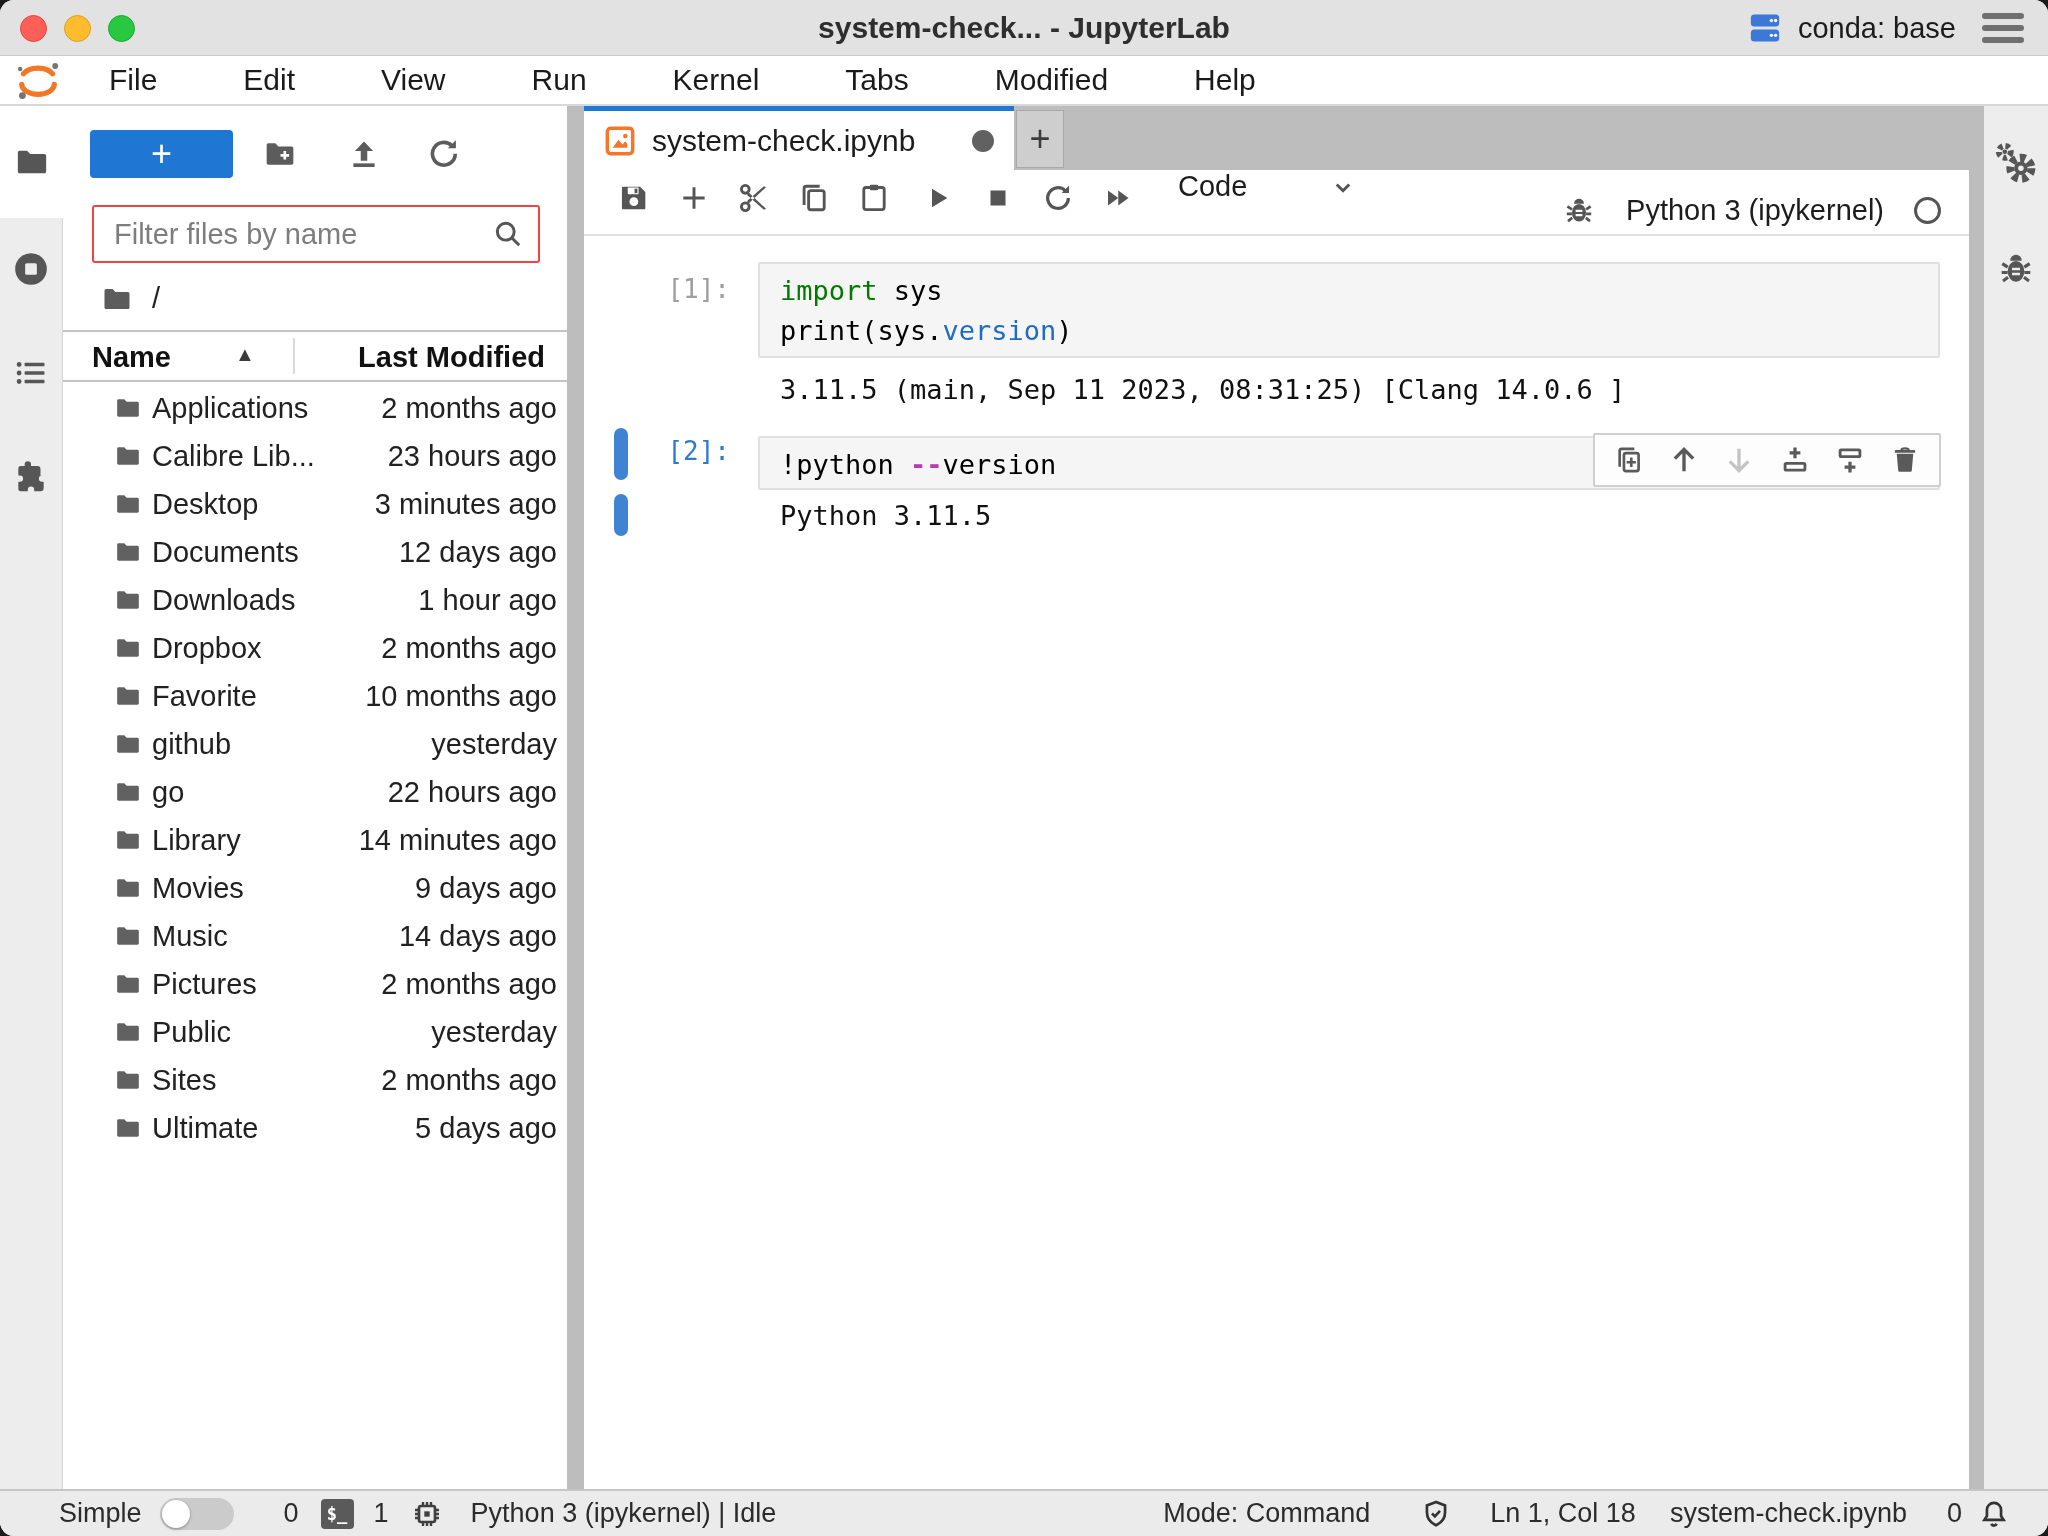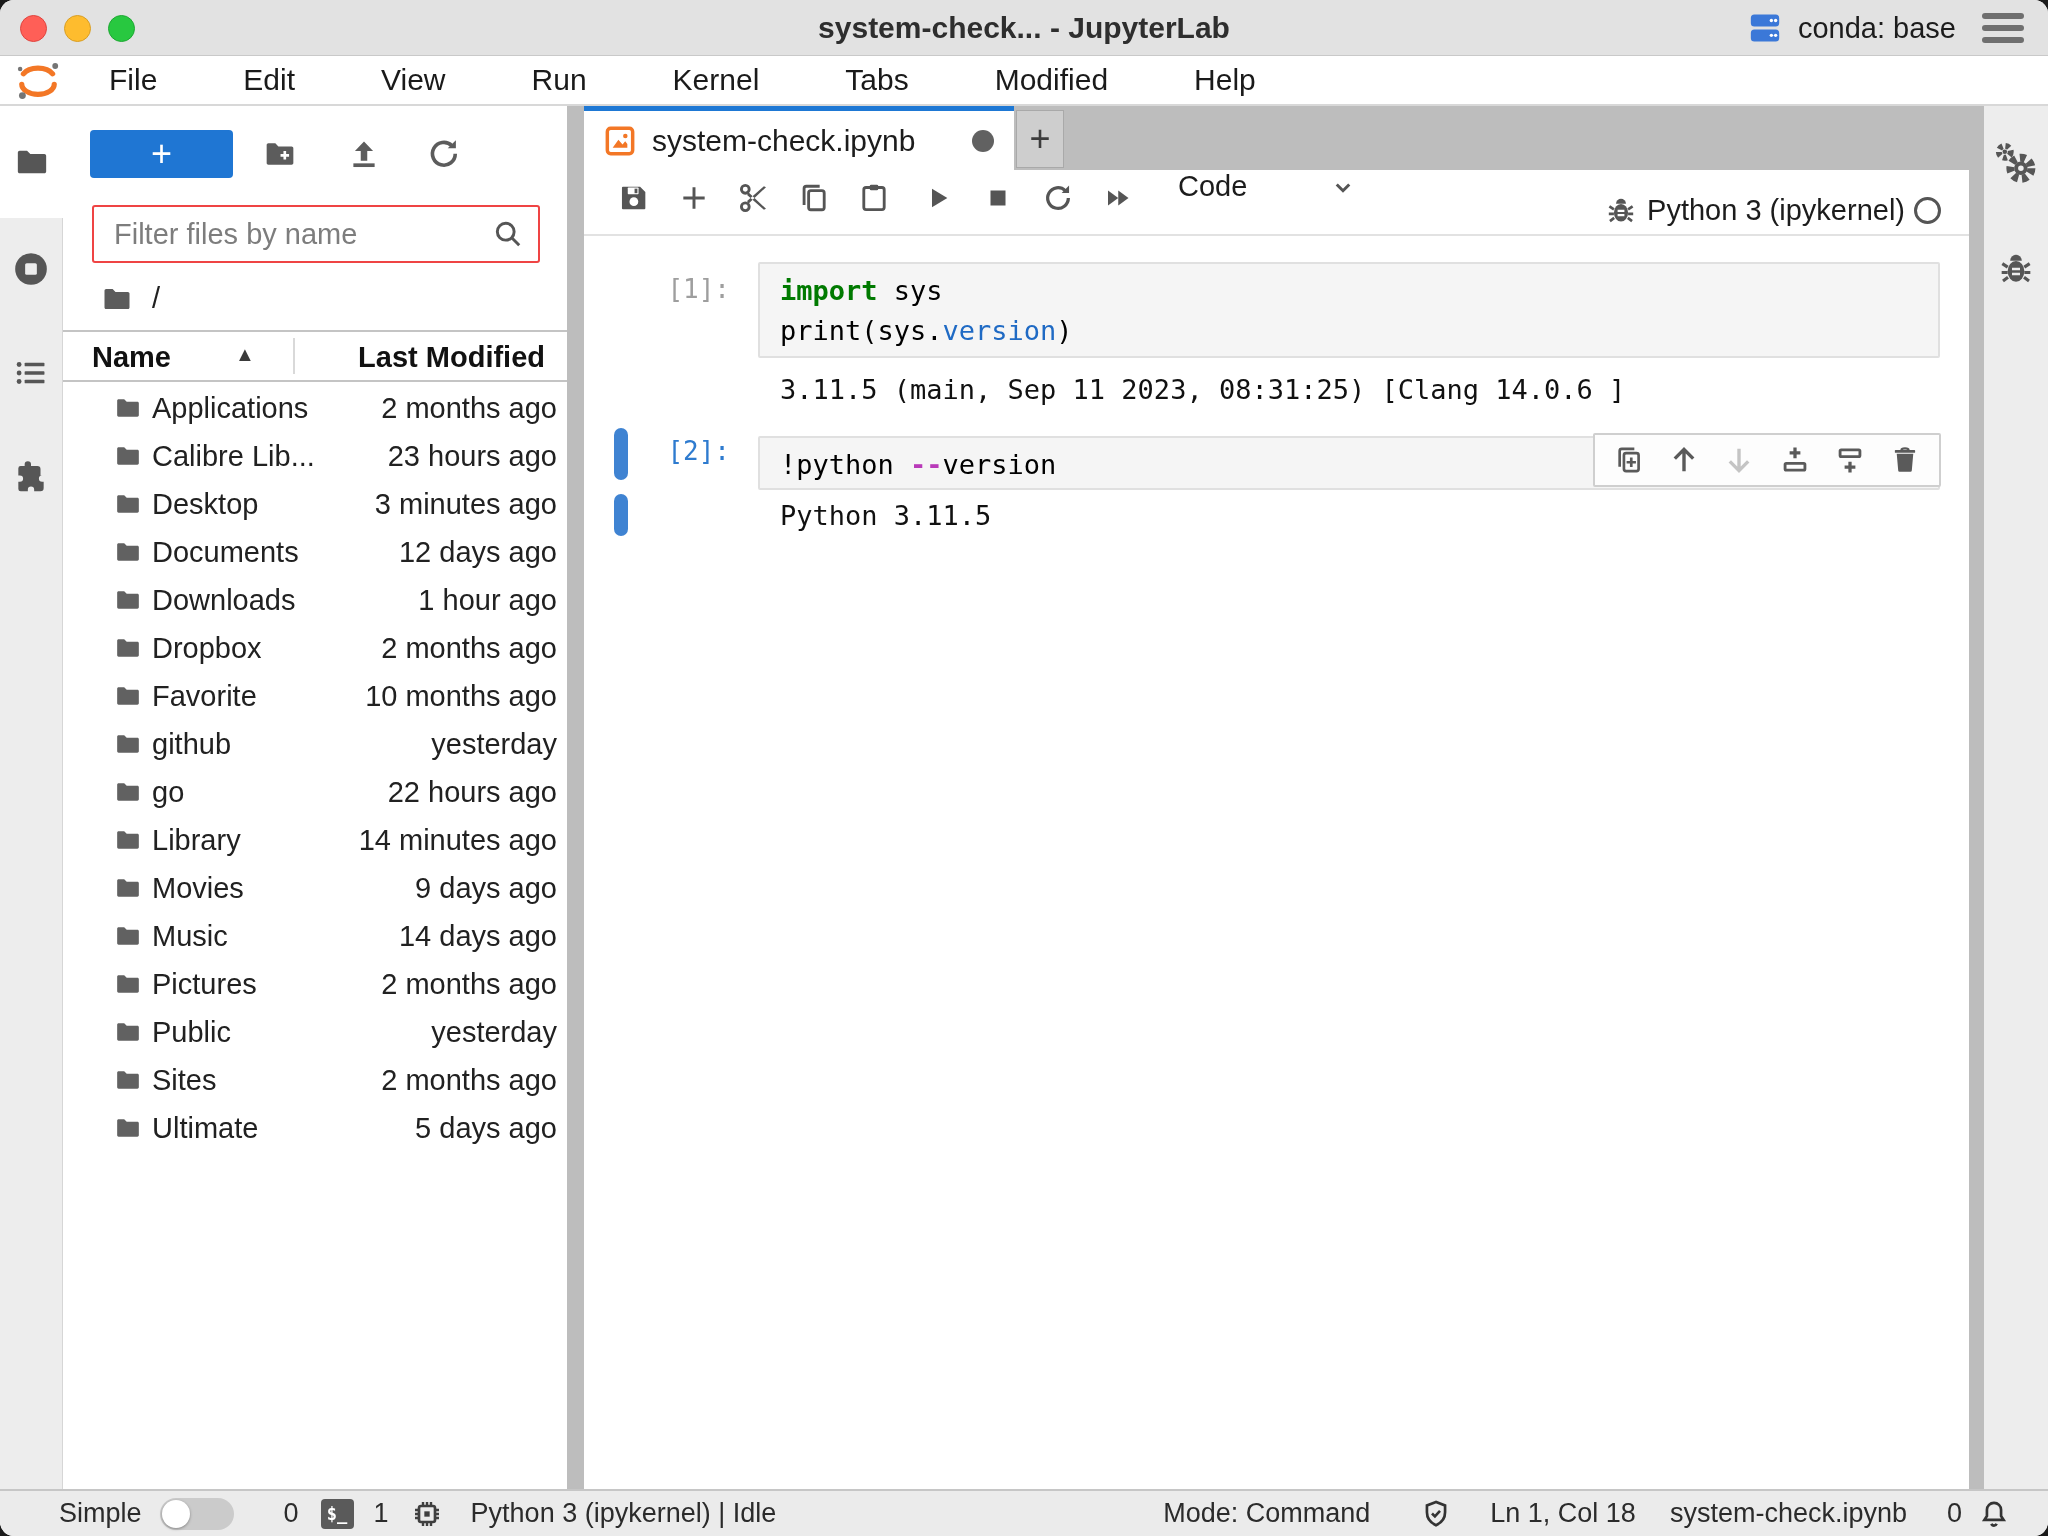--- a/index.html
+++ b/index.html
@@ -68,32 +68,32 @@
   .nb-tab { width:430px; background:#fff; border-top:5px solid #1e78d4; display:flex; align-items:center; padding:0 20px; gap:16px; }
   .nb-tab-label { font-size:30px; color:#1c1c1c; flex:1; }
   .dirty-dot { width:22px; height:22px; border-radius:50%; background:#616161; }
   .add-tab { width:48px; margin:4px 0 2px 2px; background:#cecece; border:1px solid #a9a9a9; display:flex; align-items:center; justify-content:center; font-size:36px; color:#3c3c3c; }
 
   .nb-toolbar { height:66px; background:#fff; border-bottom:2px solid #e2e2e2; display:flex; align-items:flex-start; position:relative; padding-left:20px; }
   .tb-btn { width:60px; height:56px; display:flex; align-items:center; justify-content:center; color:#555; background:none; border:none; }
   .tb-gap { width:4px; }
   .cell-type-select { margin-left:30px; width:180px; display:flex; align-items:center; justify-content:space-between; color:#1c1c1c; font-size:29px; }
   .cell-type-select .chev { color:#555; display:flex; }
-  .tb-right { position:absolute; right:28px; top:0; height:80px; display:flex; align-items:center; gap:9px; }
+  .tb-right { position:absolute; right:28px; top:0; height:80px; display:flex; align-items:center; gap:30px; }
   .kernel-name { font-size:29px; color:#1c1c1c; }
   .kernel-status-circle { width:27px; height:27px; border:3px solid #555; border-radius:50%; }
 
   
   .cells { position:relative; flex:1; background:#fff; font-family:"DejaVu Sans Mono", monospace; }
   .prompt { position:absolute; left:30px; width:116px; text-align:right; font-size:26px; }
   .prompt.idle { color:#9e9e9e; }
   .prompt.active { color:#2e7bcf; }
   .cell-input { position:absolute; left:174px; width:1182px; background:#f5f5f5; border:2px solid #e0e0e0; border-radius:2px; padding:7px 20px; font-size:27px; line-height:40px; color:#000; }
   .cell-output { position:absolute; left:196px; font-size:27px; line-height:40px; color:#111; white-space:pre; }
-  .tok-kw { color:#007a00; font-weight:700; }
+  .tok-kw { color:#007a00; font-weight:400; }
   .tok-name { color:#1f6ac4; }
   .tok-op { color:#b93ab9; font-weight:700; }
   .collapser { position:absolute; left:30px; width:14px; border-radius:8px; background:#3f83d2; }
   .cell2-toolbar { position:absolute; left:1009px; top:197px; width:348px; height:54px; background:#fdfdfd; border:2px solid #cfcfcf; border-radius:2px; display:flex; align-items:center; justify-content:space-around; padding:0 6px; }
   .ct-btn { background:none; border:none; color:#5a5a5a; display:flex; align-items:center; justify-content:center; width:48px; height:48px; }
   .ct-btn.disabled { color:#c4c4c4; }
 
   
   .scroll-strip { width:15px; background:#bdbdbd; }
   .right-bar { width:64px; background:#ededed; display:flex; flex-direction:column; align-items:center; padding-top:36px; gap:64px; }

